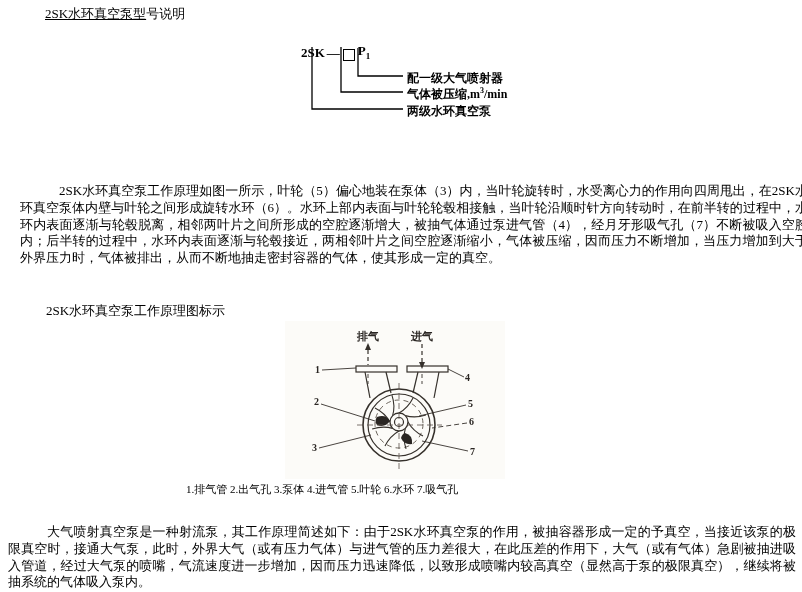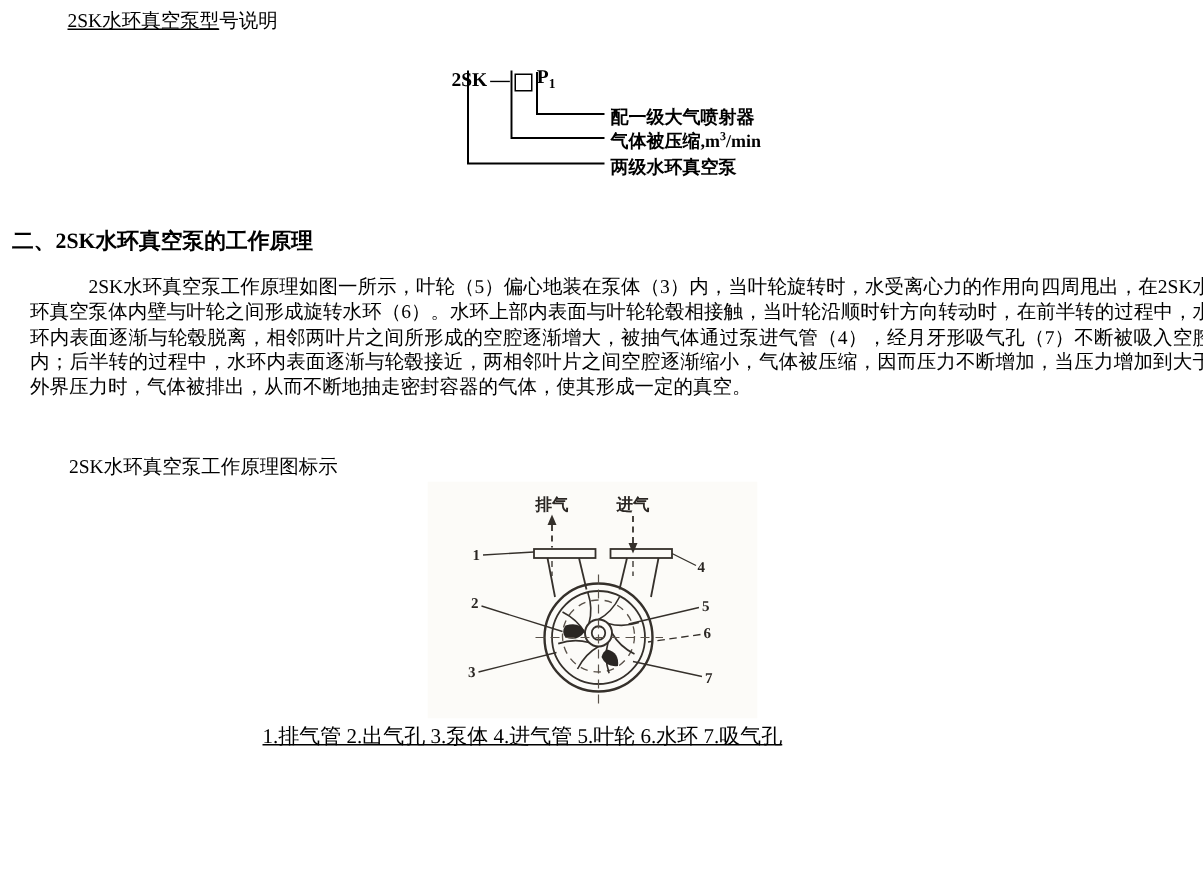--- a/index.html
+++ b/index.html
@@ -47,22 +47,22 @@
     text-align:justify;text-indent:39px;
   }
   .para-1{top:183px;margin-left:12px;}
   .para-2{top:524px;}
   .fig-intro{
     position:absolute;left:46px;top:302px;
     font-size:13px;white-space:nowrap;
   }
   .pump-figure{position:absolute;left:285px;top:321px;}
   .fig-caption{
-    position:absolute;left:175px;top:482px;
-    font-size:14px;white-space:nowrap;text-decoration:underline;
+    position:absolute;left:186px;top:482px;
+    font-size:11px;white-space:nowrap;
   }
 </style>
 </head>
 <body>
 
 <div class="page">
 
   <div class="doc-title">
     <span class="u">2SK水环真空泵型</span><span>号说明</span>
   </div>
@@ -77,21 +77,20 @@
       <span>2SK</span>
       <span>—</span>
       <span class="box"></span>
       <span><span>P</span><sub>1</sub></span>
     </div>
     <div class="model-label ml-1">配一级大气喷射器</div>
     <div class="model-label ml-2"><span>气体被压缩,m</span><sup>3</sup><span>/min</span></div>
     <div class="model-label ml-3">两级水环真空泵</div>
   </div>
 
-  <div class="section-heading">二、2SK水环真空泵的工作原理</div>
 
   <div class="para para-1">2SK水环真空泵工作原理如图一所示，叶轮（5）偏心地装在泵体（3）内，当叶轮旋转时，水受离心力的作用向四周甩出，在2SK水环真空泵体内壁与叶轮之间形成旋转水环（6）。水环上部内表面与叶轮轮毂相接触，当叶轮沿顺时针方向转动时，在前半转的过程中，水环内表面逐渐与轮毂脱离，相邻两叶片之间所形成的空腔逐渐增大，被抽气体通过泵进气管（4），经月牙形吸气孔（7）不断被吸入空腔内；后半转的过程中，水环内表面逐渐与轮毂接近，两相邻叶片之间空腔逐渐缩小，气体被压缩，因而压力不断增加，当压力增加到大于外界压力时，气体被排出，从而不断地抽走密封容器的气体，使其形成一定的真空。</div>
 
   <div class="fig-intro">2SK水环真空泵工作原理图标示</div>
 
   <svg class="pump-figure" width="220" height="158" viewBox="0 0 220 158">
     <rect x="0" y="0" width="220" height="158" fill="#fcfbf8"></rect>
     <g stroke="#35302b" fill="none" stroke-width="1.2">
 
       <text x="83" y="19" text-anchor="middle" font-size="11" font-weight="bold" fill="#2a2623" stroke="none">排气</text>
@@ -165,14 +164,15 @@
         <text x="180" y="60">4</text>
         <text x="183" y="86">5</text>
         <text x="184" y="104">6</text>
         <text x="185" y="134">7</text>
       </g>
     </g>
   </svg>
 
   <div class="fig-caption">1.排气管 2.出气孔 3.泵体 4.进气管 5.叶轮 6.水环 7.吸气孔</div>
 
+  <div class="para para-2">大气喷射真空泵是一种射流泵，其工作原理简述如下：由于2SK水环真空泵的作用，被抽容器形成一定的予真空，当接近该泵的极限真空时，接通大气泵，此时，外界大气（或有压力气体）与进气管的压力差很大，在此压差的作用下，大气（或有气体）急剧被抽进吸入管道，经过大气泵的喷嘴，气流速度进一步增加，因而压力迅速降低，以致形成喷嘴内较高真空（显然高于泵的极限真空），继续将被抽系统的气体吸入泵内。</div>
 
 </div>
 
 </body></html>

